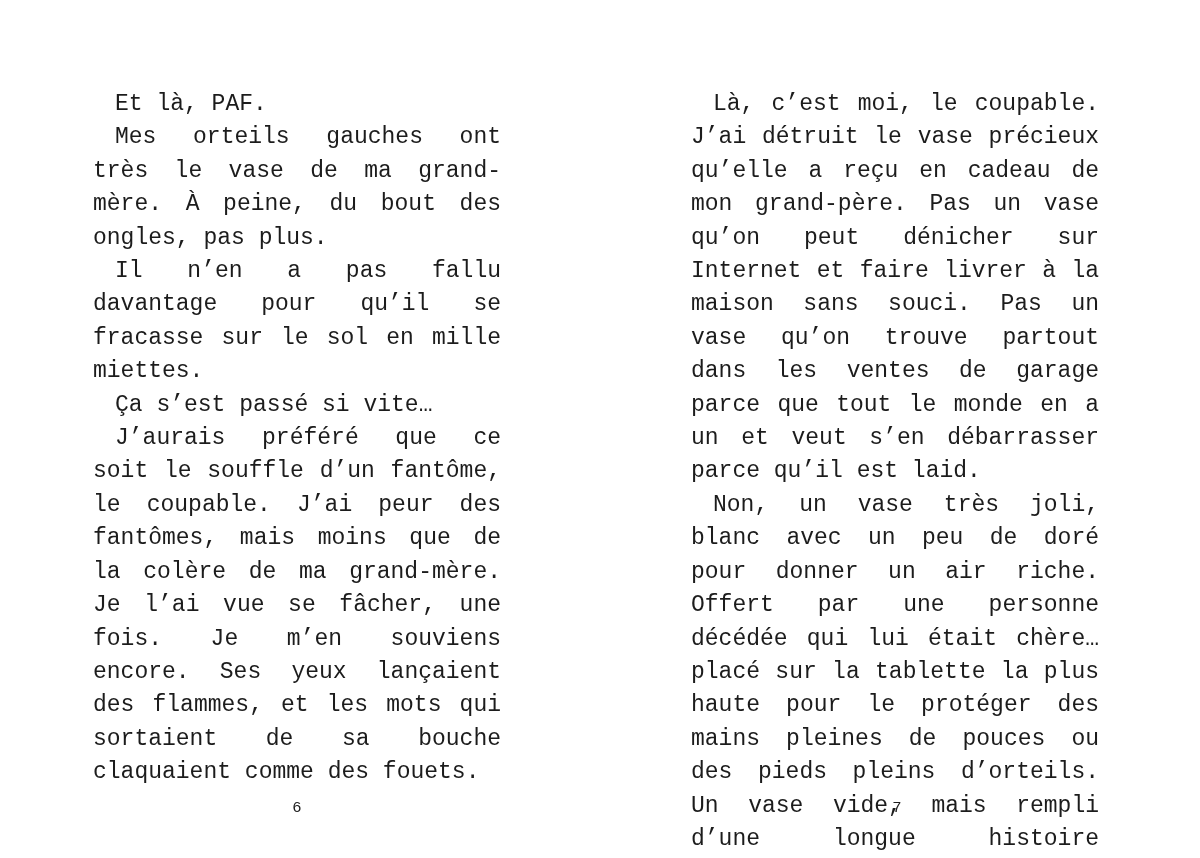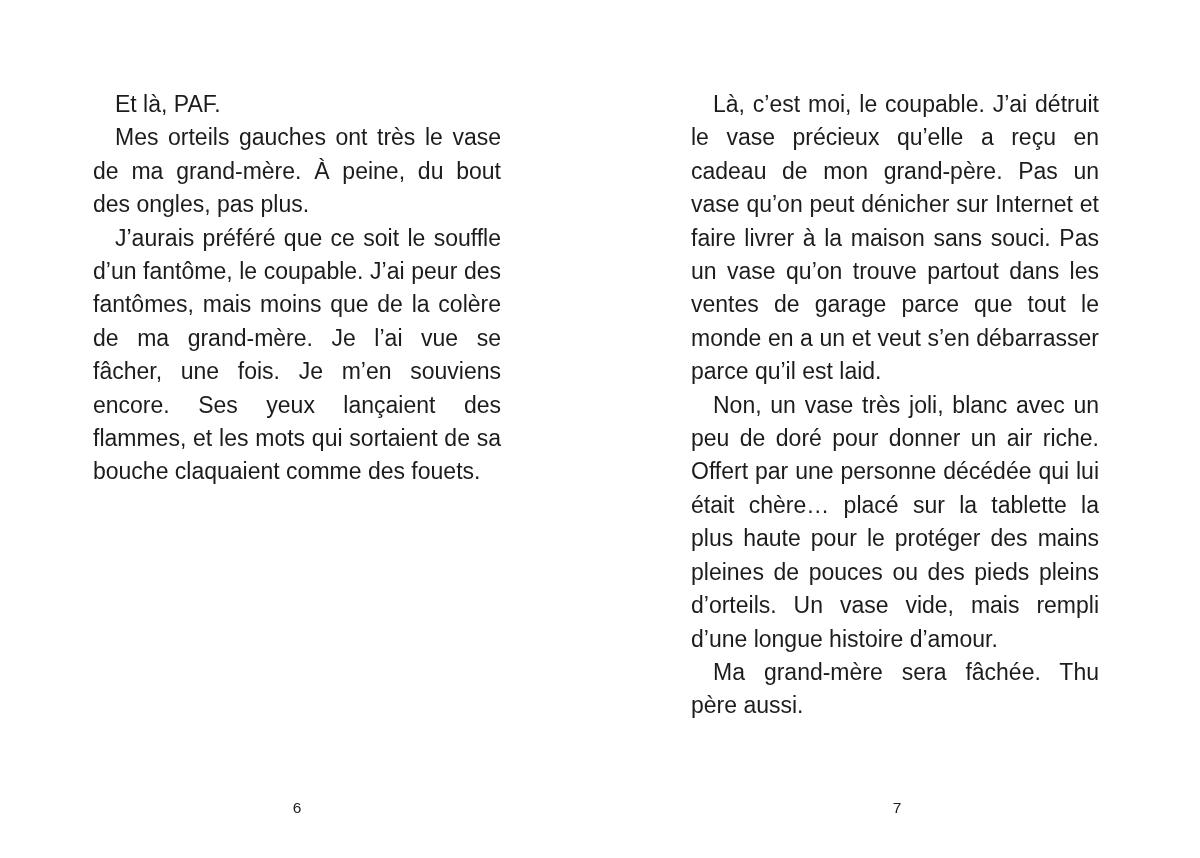--- a/index.html
+++ b/index.html
@@ -5,21 +5,21 @@
   html, body {
     margin: 0;
     padding: 0;
     background: #ffffff;
   }
   .spread {
     position: relative;
     width: 1200px;
     height: 858px;
     background: #ffffff;
-    font-family: Liberation Sans, sans-serif;
+    font-family: Liberation Mono, monospace;
     color: #1c1c1c;
     overflow: hidden;
   }
   .page {
     position: absolute;
     top: 88px;
     width: 408px;
   }
   .page--left  { left: 93px; }
   .page--right { left: 691px; }
@@ -50,20 +50,22 @@
 </style>
 </head>
 <body>
 
 <div class="spread">
 
   <div class="page page--left">
     <div class="page-text">
         <p>Et là, PAF.</p>
         <p>Mes orteils gauches ont très le vase de ma grand-mère. À peine, du bout des ongles, pas plus.</p>
+        <p>Il n’en a pas fallu davantage pour qu’il se fracasse sur le sol en mille miettes.</p>
+        <p>Ça s’est passé si vite…</p>
         <p>J’aurais préféré que ce soit le souffle d’un fantôme, le coupable. J’ai peur des fantômes, mais moins que de la colère de ma grand-mère. Je l’ai vue se fâcher, une fois. Je m’en souviens encore. Ses yeux lançaient des flammes, et les mots qui sortaient de sa bouche claquaient comme des fouets.</p>
       </div>
   </div>
 
   <div class="page page--right">
     <div class="page-text">
         <p>Là, c’est moi, le coupable. J’ai détruit le vase précieux qu’elle a reçu en cadeau de mon grand-père. Pas un vase qu’on peut dénicher sur Internet et faire livrer à la maison sans souci. Pas un vase qu’on trouve partout dans les ventes de garage parce que tout le monde en a un et veut s’en débarrasser parce qu’il est laid.</p>
         <p>Non, un vase très joli, blanc avec un peu de doré pour donner un air riche. Offert par une personne décédée qui lui était chère… placé sur la tablette la plus haute pour le protéger des mains pleines de pouces ou des pieds pleins d’orteils. Un vase vide, mais rempli d’une longue histoire d’amour.</p>
         <p>Ma grand-mère sera fâchée. Thu père aussi.</p>
       </div>

